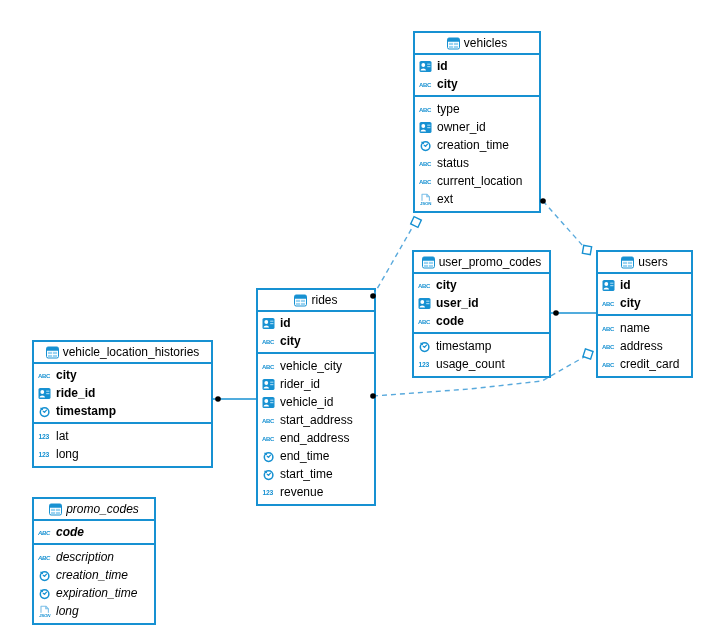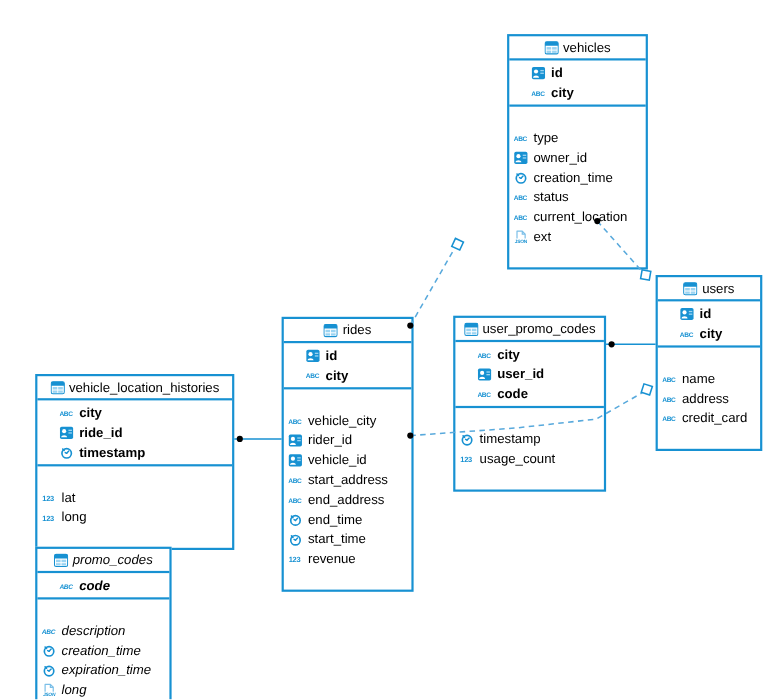--- a/index.html
+++ b/index.html
@@ -11,22 +11,22 @@
   #wires { position:absolute; left:0; top:0; z-index:3; pointer-events:none; }
   .tbl {
     position:absolute; box-sizing:border-box; background:#fff;
     border:2px solid var(--blue); z-index:2;
   }
   .hdr {
     height:20px; border-bottom:2px solid var(--blue);
     display:flex; align-items:center; justify-content:center; gap:4px;
     font-size:12px; padding:0 4px; white-space:nowrap; cursor:default;
   }
-  .sec { padding:2px 16px; }
-  .sec.flds { border-top:2px solid var(--blue); padding:19px 0;text-align:right; }
+  .sec { padding:2px 0; }
+  .sec.flds { border-top:2px solid var(--blue); padding:3px 0;text-align:right; }
   .row {
     height:18px; display:flex; align-items:center; gap:5px;
     padding:0 4px; font-size:12px; white-space:nowrap;
   }
   .sec.keys .row { font-weight:bold; }
   .ic { width:13px; height:13px; flex:0 0 13px; display:inline-flex; }
   .ic svg { display:block; }
   .fname { line-height:18px; }
 </style>
 </head>
@@ -51,21 +51,21 @@
         <path d="M543 201 L583 246" fill="none" stroke="#58a9dc" stroke-width="1.4" stroke-dasharray="5 4"></path>
         <circle cx="543" cy="201" r="2.8" fill="#000000"></circle>
         <rect x="583" y="246" width="8" height="8" fill="#ffffff" stroke="#1791d2" stroke-width="1.4" transform="rotate(10 587 250)"></rect>
       </g>
       <g>
         <path d="M373 396 L470 389 L542 381 L584 357" fill="none" stroke="#58a9dc" stroke-width="1.4" stroke-dasharray="5 4"></path>
         <circle cx="373" cy="396" r="2.8" fill="#000000"></circle>
         <rect x="584" y="350" width="8" height="8" fill="#ffffff" stroke="#1791d2" stroke-width="1.4" transform="rotate(18 588 354)"></rect>
       </g>
     </svg>
-<div class="tbl" style="left: 413px; top: 31px; width: 128px; margin-left: 48px;">
+<div class="tbl" style="left: 413px; top: 31px; width: 128px;">
     <div class="hdr">
       <span class="ic">
           <svg viewBox="0 0 13 13" width="13" height="13">
     <rect x="0.5" y="1" width="12" height="11" rx="1.6" fill="#fff" stroke="#1791d2" stroke-width="1"></rect>
     <path d="M0.5 2.6 a1.6 1.6 0 0 1 1.6 -1.6 h8.8 a1.6 1.6 0 0 1 1.6 1.6 v2.1 h-12 z" fill="#1791d2"></path>
     <rect x="1.9" y="5.8" width="4.2" height="2.3" fill="#9bd4f2"></rect>
     <rect x="6.9" y="5.8" width="4.2" height="2.3" fill="#9bd4f2"></rect>
     <rect x="1.9" y="9" width="4.2" height="2.1" fill="#9bd4f2"></rect>
     <rect x="6.9" y="9" width="4.2" height="2.1" fill="#9bd4f2"></rect>
           </svg>
@@ -148,21 +148,21 @@
     <path d="M3 1.2 h4.8 l2.6 2.6 v6.4 h-7.4 z" fill="#fff" stroke="#7bbfe8" stroke-width="1.1" stroke-linejoin="round"></path>
     <path d="M7.8 1.2 v2.6 h2.6" fill="none" stroke="#7bbfe8" stroke-width="1.1"></path>
     <rect x="0.6" y="7.8" width="11.8" height="4.4" fill="#fff"></rect>
     <text x="1" y="11.6" font-family="Liberation Sans, sans-serif" font-size="4.4" font-weight="bold" letter-spacing="-0.2" fill="#1791d2">JSON</text>
             </svg>
           </span>
     <span class="fname">ext</span>
   </div>
       </div>
   </div>
-    <div class="tbl" style="left: 412px; top: 250px; width: 139px; margin-top: 37px;">
+    <div class="tbl" style="left: 412px; top: 250px; width: 139px;">
     <div class="hdr">
       <span class="ic">
           <svg viewBox="0 0 13 13" width="13" height="13">
     <rect x="0.5" y="1" width="12" height="11" rx="1.6" fill="#fff" stroke="#1791d2" stroke-width="1"></rect>
     <path d="M0.5 2.6 a1.6 1.6 0 0 1 1.6 -1.6 h8.8 a1.6 1.6 0 0 1 1.6 1.6 v2.1 h-12 z" fill="#1791d2"></path>
     <rect x="1.9" y="5.8" width="4.2" height="2.3" fill="#9bd4f2"></rect>
     <rect x="6.9" y="5.8" width="4.2" height="2.3" fill="#9bd4f2"></rect>
     <rect x="1.9" y="9" width="4.2" height="2.1" fill="#9bd4f2"></rect>
     <rect x="6.9" y="9" width="4.2" height="2.1" fill="#9bd4f2"></rect>
           </svg>

